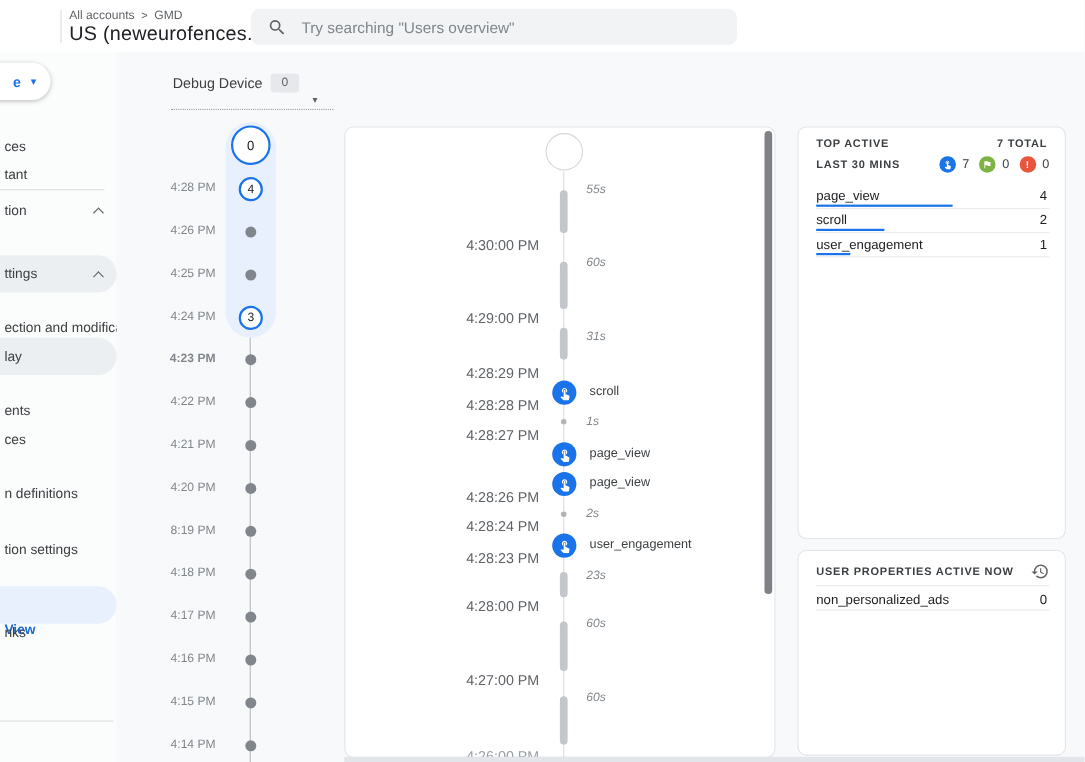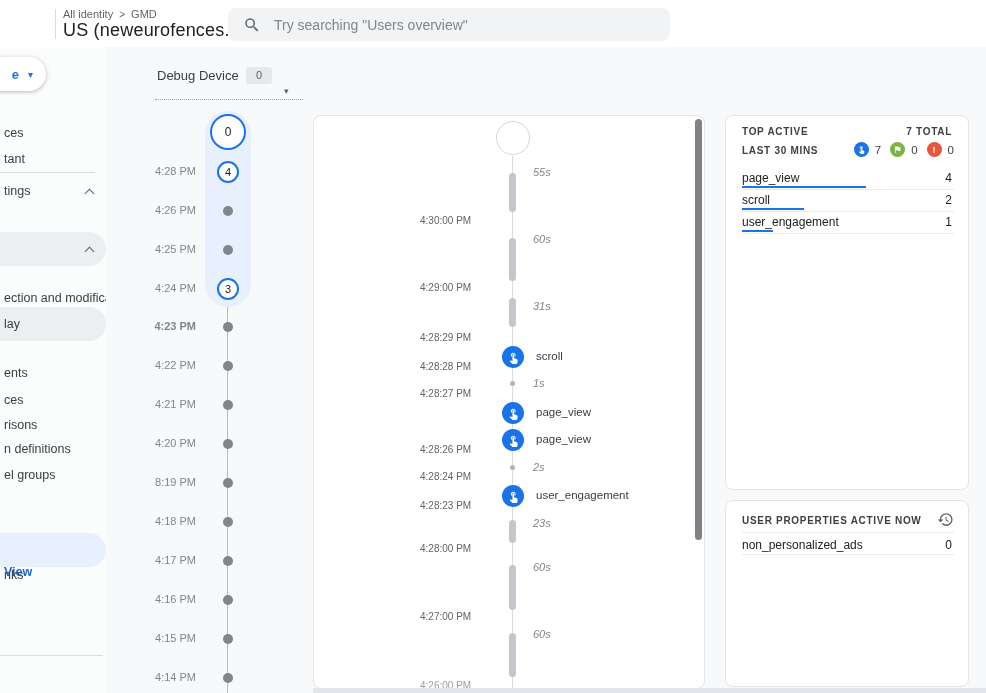--- a/index.html
+++ b/index.html
@@ -45,21 +45,21 @@
   .cnt-circle { position:absolute; left:217px; width:22px; height:22px; border-radius:50%; background:#fff; border:2px solid #1a73e8; font-size:11px; color:#202124; display:flex; align-items:center; justify-content:center; z-index:2; cursor:pointer; }
   .tick-dot { position:absolute; left:223px; width:10px; height:10px; border-radius:50%; background:#80868b; z-index:2; cursor:pointer; }
   .mlabel { position:absolute; left:130px; width:66px; text-align:right; font-size:11px; color:#80868b; }
 
   
   .center-card { position:absolute; left:313px; top:115px; width:392px; height:574px; background:#fff; border:1px solid #e2e4e8; border-radius:8px; }
   .stream-line { position:absolute; left:512px; top:156px; width:1px; height:533px; background:#d9dbde; }
   .stream-circle { position:absolute; left:496px; top:121px; width:34px; height:34px; border-radius:50%; background:#fff; border:1.5px solid #d5d7da; }
   .bar { position:absolute; left:509px; width:7px; border-radius:4px; background:#c3c6ca; }
   .minidot { position:absolute; left:510px; width:5px; height:5px; border-radius:50%; background:#b0b3b7; }
-  .slabel { position:absolute; left:420px; width:74px; text-align:left; font-size:10px; color:#5f6368; }
+  .slabel { position:absolute; left:420px; width:74px; text-align:center; font-size:13px; color:#5f6368; }
   .slabel.faded { color:#9aa0a6; }
   .dur { position:absolute; left:533px; font-size:11px; font-style:italic; color:#80868b; }
   .ev-icon { position:absolute; left:502px; width:22px; height:22px; border-radius:50%; background:#1a73e8; display:flex; align-items:center; justify-content:center; z-index:2; cursor:pointer; }
   .ev-name { position:absolute; left:536px; font-size:11.5px; color:#3c4043; cursor:pointer; }
   .vscroll { position:absolute; left:695px; top:119px; width:7px; height:421px; border-radius:4px; background:#7e8287; }
   .hscroll { position:absolute; left:313px; top:688px; width:673px; height:5px; background:#e2e5e9; }
 
   
   .card { position:absolute; left:725px; width:244px; background:#fff; border:1px solid #e2e4e8; border-radius:8px; }
   .card-title { position:absolute; left:16px; font-size:10px; font-weight:bold; letter-spacing:.7px; color:#3c4043; }
@@ -74,52 +74,52 @@
   .hist-ic { position:absolute; right:14px; top:10px; width:17px; height:17px; }
 </style>
 </head>
 <body>
 
 <div class="page">
 
   <div class="header">
     <div class="vdiv"></div>
     <div class="crumb">
-      <span>All identity</span>
+      <span>All accounts</span>
       <span class="sep">&gt;</span>
       <span>GMD</span>
     </div>
     <div class="prop-title">
       <span>US (neweurofences.com)</span>
       <span class="caret">▾</span>
     </div>
     <div class="searchbar">
       <svg width="18" height="18" viewBox="0 0 24 24">
           <path fill="#5f6368" d="M15.5 14h-.79l-.28-.27a6.5 6.5 0 1 0-.7.7l.27.28v.79l4.99 5L20.49 19l-4.99-5zm-6 0A4.5 4.5 0 1 1 14 9.5 4.5 4.5 0 0 1 9.5 14z"></path>
         </svg>
       <input type="text" placeholder="Try searching &quot;Users overview&quot;" style="">
     </div>
   </div>
 
   <div class="sidebar">
     <div class="side-item" style="top:73px;"><span>ces</span></div>
     <div class="side-item" style="top:99px;"><span>tant</span></div>
     <div class="side-div" style="top:125px;"></div>
-    <div class="side-item" style="top:131px;"><span>tings</span></div>
+    <div class="side-item" style="top:131px;"><span>tion</span></div>
     <span class="chev-up" style="top:143px; left:86px;"></span>
     <div class="side-pill" style="top:185px;"></div>
+    <div class="side-item" style="top:189px;"><span>ttings</span></div>
     <span class="chev-up" style="top:201px; left:86px;"></span>
     <div class="side-item" style="top:238px;"><span>ection and modifica...</span></div>
     <div class="side-pill" style="top:260px;"></div>
     <div class="side-item" style="top:313px;"><span>ents</span></div>
     <div class="side-item" style="top:264px;"><span>lay</span></div>
     <div class="side-item" style="top:340px;"><span>ces</span></div>
-    <div class="side-item" style="top:365px;"><span>risons</span></div>
     <div class="side-item" style="top:389px;"><span>n definitions</span></div>
-    <div class="side-item" style="top:415px;"><span>el groups</span></div>
+    <div class="side-item" style="top:440px;"><span>tion settings</span></div>
     <div class="side-pill blue" style="top:486px;"></div>
     <div class="side-item blue-text" style="top:512px;"><span>View</span></div>
     <div class="side-item" style="top:515px;"><span>nks</span></div>
     <div class="side-div" style="top:608px; width:103px;"></div>
 
   </div>
 
   <div class="float-pill">
     <span class="frag">e</span>
     <span class="tri">▾</span>

